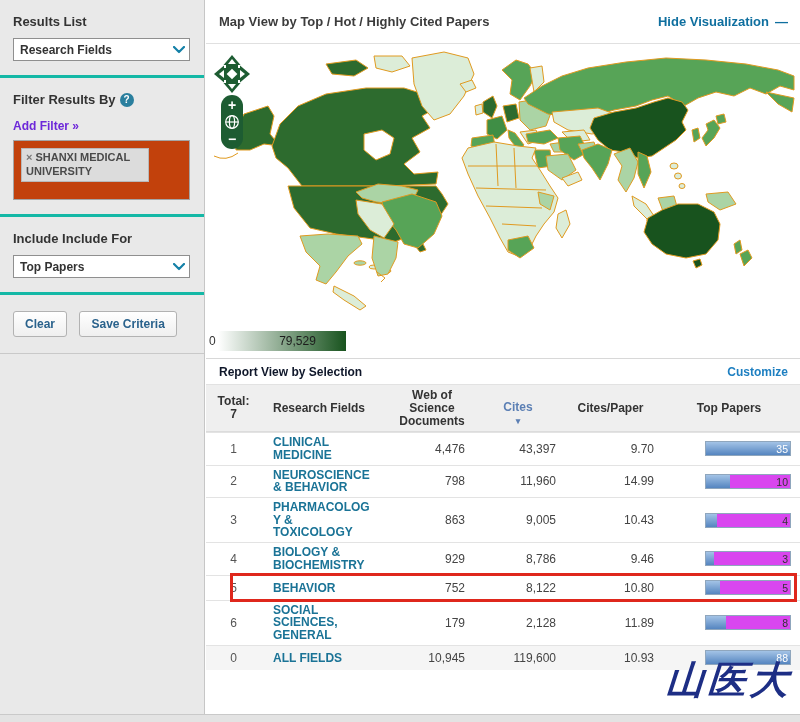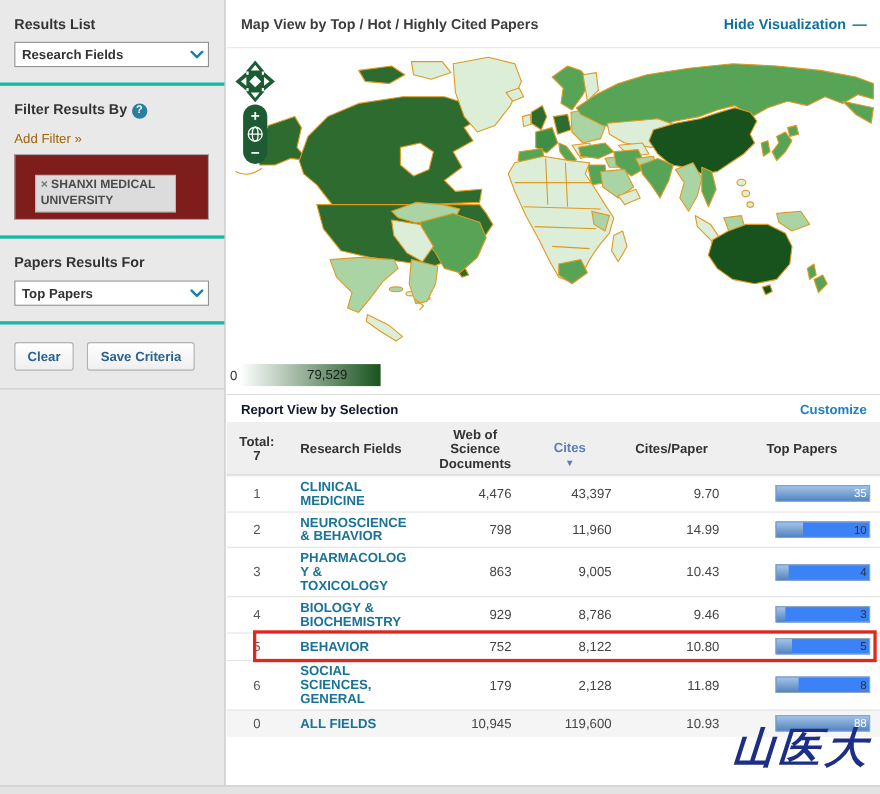--- a/index.html
+++ b/index.html
@@ -10,23 +10,23 @@
   
   .sidebar { position:absolute; left:0; top:0; width:205px; height:722px;
              background:#e9e9e9; border-right:1px solid #c6c6c6; }
   .side-section { padding:12px 13px 14px; border-bottom:3px solid #14b8a6; }
   .side-section h3 { font-size:13px; font-weight:bold; color:#333; margin:2px 0 9px; }
   .selectbox { display:flex; align-items:center; justify-content:space-between;
                width:177px; height:23px; background:#fff; border:1px solid #8f8f8f;
                font-size:12px; font-weight:bold; color:#333; padding-left:6px; cursor:pointer; }
   .selectbox .chev { width:20px; height:100%; display:flex; align-items:center; justify-content:center; }
   .note { font-size:11px; font-style:italic; color:#9a9a9a; line-height:1.35; margin:0 0 7px; }
-  .addfilter { display:inline-block; font-size:12px; font-weight:normal; color:#a16207;
+  .addfilter { display:inline-block; font-size:12px; font-weight:bold; color:#6d28d9;
                text-decoration:none; margin-bottom:7px; cursor:pointer; }
-  .filterbox { width:177px; height:60px; background:#7f1d1d; border:1px solid #a5a5a5; padding:18px; overflow:hidden; }
+  .filterbox { width:177px; height:60px; background:#c2410c; border:1px solid #a5a5a5; padding:7px; overflow:hidden; }
   .chip { width:128px; background:#dcdcdc; border:1px solid #b9b9b9; padding:2px 4px;
           font-size:11px; font-weight:bold; color:#4a4a4a; line-height:1.25; }
   .chip .x { color:#777; margin-right:3px; cursor:pointer; font-weight:bold; }
   .side-actions { padding:16px 13px; border-bottom:1px solid #c9c9c9; }
   .btn { display:inline-block; background:linear-gradient(#ffffff,#efefef); border:1px solid #b2b2b2;
          border-radius:3px; padding:5px 11px; font-size:12px; font-weight:bold; color:#2a628c;
          cursor:pointer; margin-right:8px; font-family:"Liberation Sans",sans-serif; }
   .helpicon { display:inline-block; width:14px; height:14px; border-radius:50%;
               background:#2a7f9e; color:#fff; font-size:10px; font-weight:bold;
               text-align:center; line-height:14px; vertical-align:1px; margin-left:4px; }
@@ -85,21 +85,21 @@
   .sortcol { color:#5b7fb4; cursor:pointer; }
   .sorticon { font-size:9px; color:#5b7fb4; }
   .rank { color:#555; }
   .fieldlink { display:inline-block; font-weight:bold; color:#1a7396; white-space:pre-line;
                line-height:12.5px; cursor:pointer; padding-left:12px; }
   .num { text-align:right; color:#444; }
   .col-docs.num { padding-right:8px; }
   .col-cites.num { padding-right:7px; }
   .col-cpp.num { padding-right:4px; }
   .cell-top { display:flex; justify-content:flex-end; padding-right:9px; }
-  .bar { position:relative; width:86px; height:15px; background:#3b82f6; border:1px solid #8fa6bd; }
+  .bar { position:relative; width:86px; height:15px; background:#d946ef; border:1px solid #8fa6bd; }
   .bar-fill { position:absolute; left:0; top:0; bottom:0; background:linear-gradient(#a3c3e6,#5585c0); }
   .bar-label { position:absolute; right:2px; top:0; height:100%; line-height:14px;
                font-size:10.5px; color:#333; }
   .bar-label.light { color:#fff; }
   .row.highlighted::after { content:""; position:absolute; left:24px; right:3px; top:-3px; bottom:-2px;
                             border:3px solid #df271c; z-index:4; pointer-events:none; }
 
   
   .watermark { position:absolute; right:8px; top:655px; font-family:"DejaVu Serif", serif;
                font-size:38px; font-weight:bold; font-style:italic; color:#1d2e85;
@@ -132,21 +132,21 @@
       </h3>
       <a class="addfilter">Add Filter »</a>
       <div class="filterbox">
         <div class="chip">
           <span class="x">×</span><span>SHANXI MEDICAL UNIVERSITY</span>
         </div>
       </div>
     </div>
 
     <div class="side-section">
-      <h3>Papers Results For</h3>
+      <h3>Include Include For</h3>
       <div class="selectbox">
         <span>Top Papers</span>
         <span class="chev">
           <svg width="12" height="8" viewBox="0 0 12 8">
               <polyline points="1,1 6,6 11,1" fill="none" stroke="#1581a8" stroke-width="2.2" stroke-linecap="round" stroke-linejoin="round"></polyline>
             </svg>
         </span>
       </div>
     </div>
 

